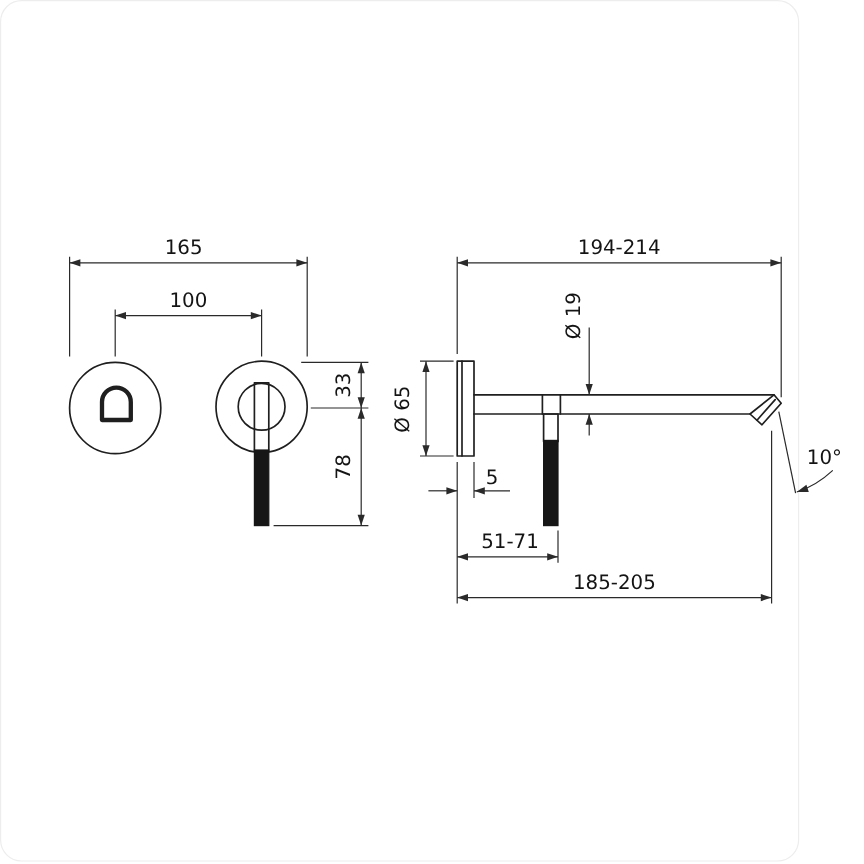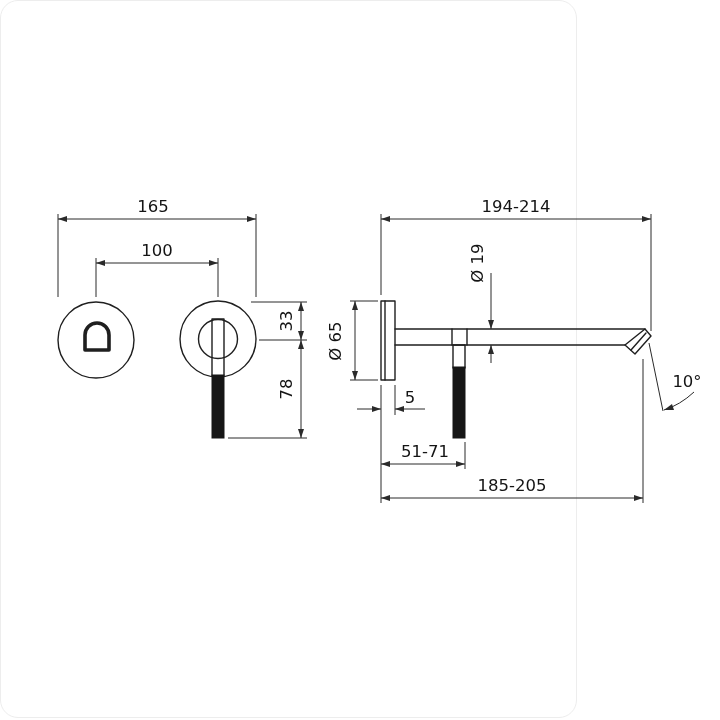--- a/index.html
+++ b/index.html
@@ -1,17 +1,17 @@
 <!DOCTYPE html>
 <html><head>
 <meta charset="utf-8">
 <style>
   html,body{margin:0;padding:0;background:#fff;}
   body{width:720px;height:720px;font-family:"DejaVu Sans","Liberation Sans",sans-serif;}
-  .page{position:relative;width:577px;height:718px;border:1px solid #ededed;border-radius:18px;background:#fff;box-sizing:border-box;}
+  .page{position:relative;width:666px;height:718px;border:1px solid #ededed;border-radius:18px;background:#fff;box-sizing:border-box;}
   svg{position:absolute;left:0;top:0;}
   .obj{stroke:#1f1f1f;stroke-width:1.4;fill:none;stroke-linejoin:round;stroke-linecap:round;}
   .obj-thick{stroke:#1f1f1f;stroke-width:3.6;fill:none;stroke-linejoin:round;}
   .solid{fill:#161616;stroke:#161616;stroke-width:1;}
   .dim{stroke:#2a2a2a;stroke-width:1;fill:none;}
   .arr{fill:#2a2a2a;stroke:none;}
   text.dimtxt{font-size:16.5px;fill:#141414;}
 </style>
 </head>
 <body>

